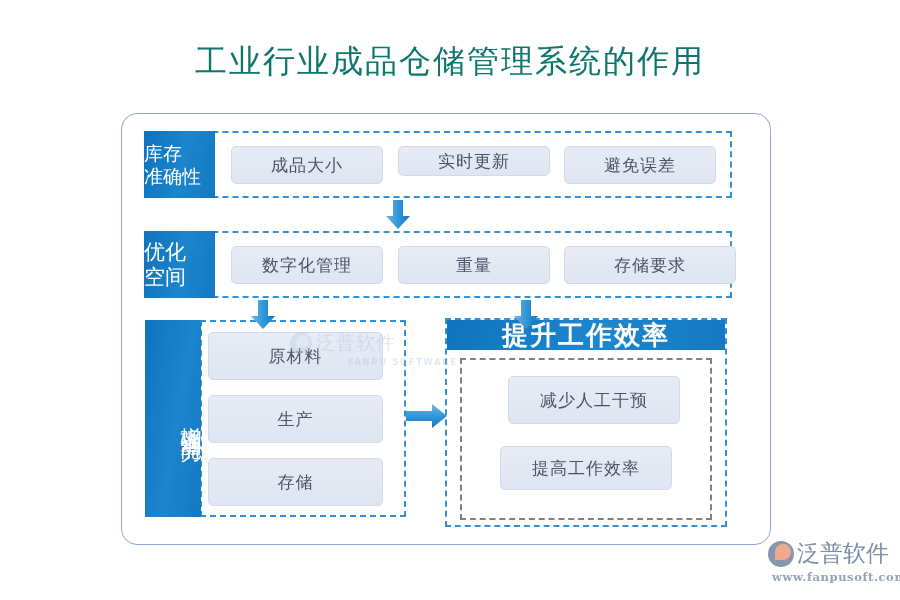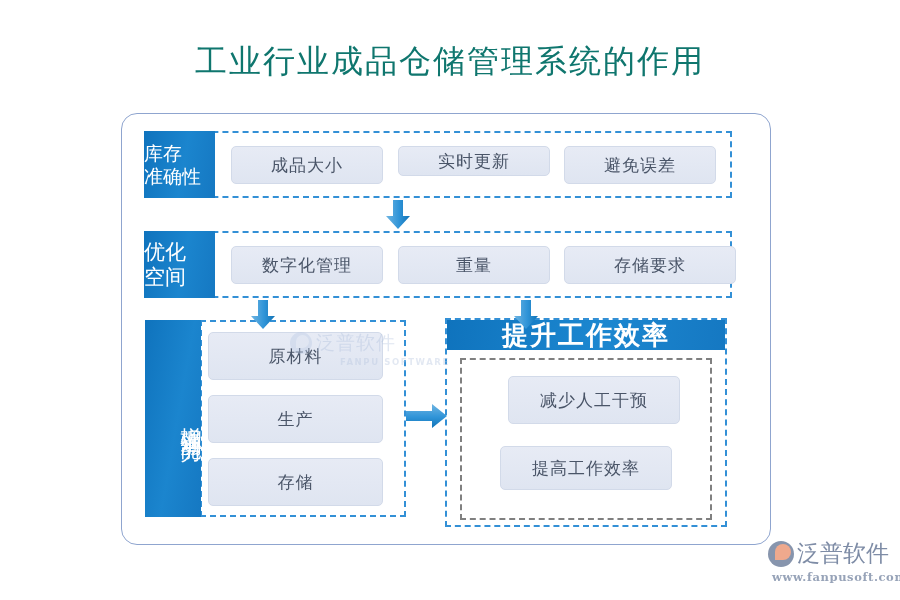--- a/index.html
+++ b/index.html
@@ -79,21 +79,21 @@
     font-size: 19px;
     color: #aebfdc;
     letter-spacing: 1px;
     font-family: "DejaVu Sans", "Liberation Sans", sans-serif;
     white-space: nowrap;
   }
   .wm-sub {
     font-size: 8.5px;
     color: #b5c4de;
     letter-spacing: 1.6px;
-    margin-left: 28px;
+    margin-left: 36px;
     margin-top: 1px;
     font-family: "DejaVu Sans", "Liberation Sans", sans-serif;
     font-weight: bold;
     white-space: nowrap;
     padding-left: 22px;
   }
 
   
   .blue-label {
     position: absolute;

